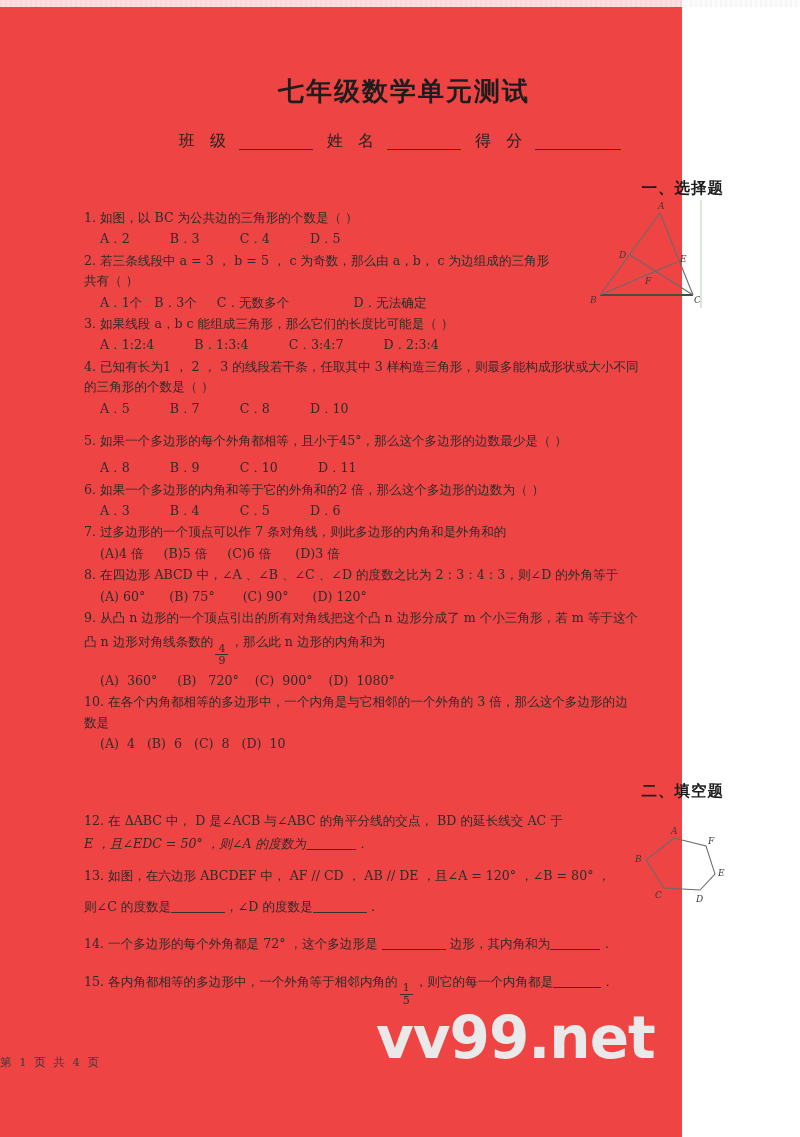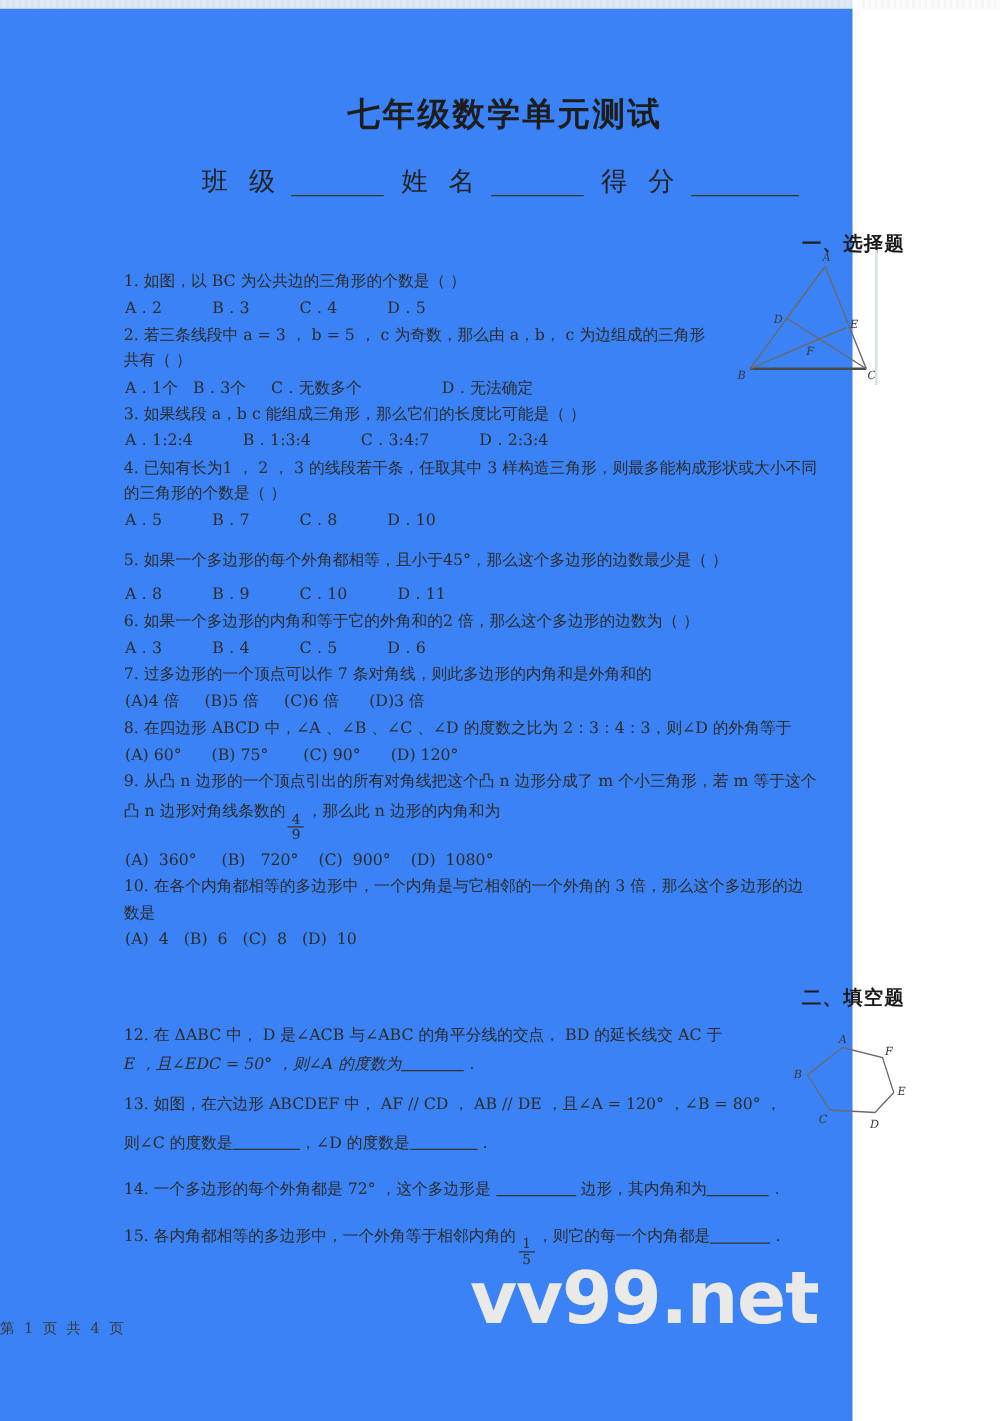--- a/index.html
+++ b/index.html
@@ -12,21 +12,21 @@
     height: 1137px;
     position: relative;
     font-family: "DejaVu Serif", "Liberation Serif", serif;
     color: #2b2b2b;
     overflow: hidden;
   }
   .page {
     position: absolute;
     left: 0; top: 0;
     width: 688px; height: 1137px;
-    background: #3b82f6;
+    background: #ef4444;
   }
   
   .scan-edge-top {
     position: absolute; left: 0; top: 0; width: 800px; height: 7px;
     background: repeating-linear-gradient(90deg, #f4f4f4 0 2px, #fbfbfb 2px 5px);
     opacity: .85;
   }
   .scan-edge-right {
     position: absolute; right: 0; top: 0; width: 6px; height: 1137px;
     background: #fcfcfc;
@@ -45,21 +45,21 @@
     letter-spacing: 2px;
     color: #1d1d1d;
     margin-top: 74px;
   }
   .meta-row {
     display: flex;
     justify-content: center;
     align-items: flex-end;
     gap: 6px;
     margin-top: 22px;
-    font-size: 21px;
+    font-size: 16px;
     color: #222;
   }
   .meta-label { letter-spacing: 5px; font-family: "DejaVu Serif", serif; }
   .meta-blank {
     display: inline-block;
     border-bottom: 1.6px solid #333;
     height: 15px;
     margin: 0 8px 2px 2px;
   }
   .blank-w1 { width: 74px; }
@@ -76,21 +76,21 @@
     margin-bottom: 9px;
     letter-spacing: 1px;
     text-align: right;
   }
 
   
   .q {
     font-size: 12.6px;
     line-height: 1.62;
     color: #2c2c2c;
-    margin: 0 0 1px 15px;
+    margin: 0 0 1px 0;
     position: relative;
   }
   .q.tight { margin-bottom: 0; }
   .opts {
     font-size: 12.6px;
     line-height: 1.62;
     color: #2c2c2c;
     margin: 0 0 1px 16px;
     white-space: pre;
   }

